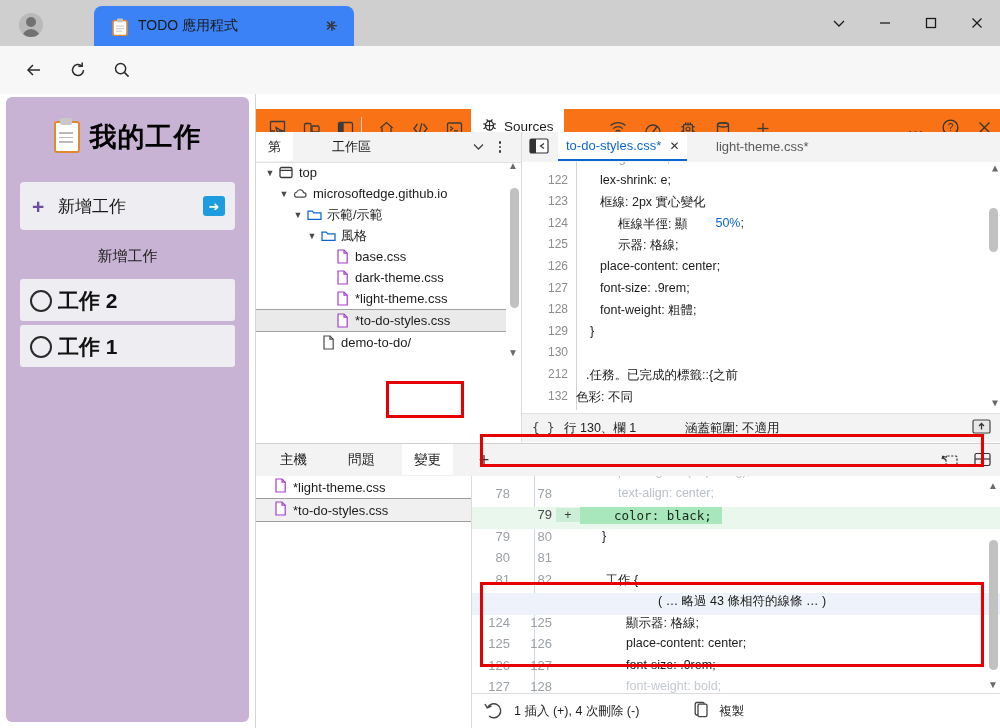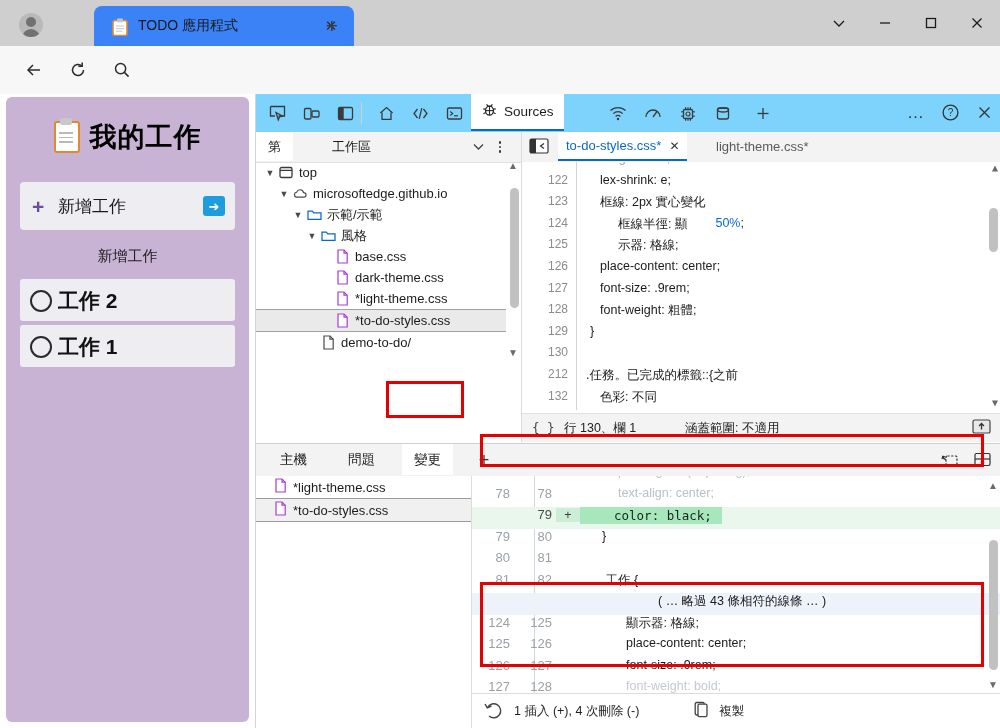--- a/index.html
+++ b/index.html
@@ -50,21 +50,21 @@
   .add-label{position:absolute;left:38px;top:13px;font-size:17px;color:#1a1a1a;}
   .go-btn{position:absolute;right:10px;top:14px;width:22px;height:20px;background:#1e9ce0;border-radius:3px;color:#fff;font-size:13px;display:flex;align-items:center;justify-content:center;}
   .section-label{position:absolute;left:0;top:150px;width:243px;text-align:center;font-size:15px;color:#222;}
   .task{position:absolute;left:14px;width:215px;height:42px;background:#eeeef2;border-radius:3px;}
   .task1{top:182px;} .task2{top:228px;}
   .task-circle{position:absolute;left:10px;top:11px;width:18px;height:18px;border-radius:50%;border:2px solid #2a2a2a;}
   .task-label{position:absolute;left:38px;top:8px;font-size:21px;font-weight:700;color:#111;}
 
   
   .devtools{position:absolute;left:255px;top:94px;width:745px;height:634px;background:#fff;border-left:1px solid #d5d5d5;}
-  .dt-toolbar{position:absolute;left:0;top:0;width:745px;height:38px;background:#7dd3fc;border-bottom:1px solid #e0e0e0;}
+  .dt-toolbar{position:absolute;left:0;top:15px;width:745px;height:38px;background:#f97316;border-bottom:1px solid #e0e0e0;}
   .dt-ico{position:absolute;top:4px;width:34px;height:30px;display:flex;align-items:center;justify-content:center;color:#3b3b3b;}
   .dt-sep{position:absolute;top:8px;width:1px;height:22px;background:#cfcfcf;}
   .dt-panel-tab{position:absolute;top:0px;height:37px;display:flex;align-items:center;gap:6px;padding:0 10px;background:#fff;border-bottom:2px solid #0b67d0;box-sizing:border-box;}
   .dt-panel-tab .lbl{font-size:13.5px;color:#1b1b1b;}
   .dt-right{position:absolute;right:0;top:0;height:37px;display:flex;align-items:center;}
   .dt-right .dt-r-ico{width:34px;height:30px;display:flex;align-items:center;justify-content:center;color:#333;}
 
   
   .nav-pane{position:absolute;left:0;top:38px;width:265px;height:310px;background:#fff;border-right:1px solid #dcdcdc;}
   .nav-tabs{position:absolute;left:0;top:0;width:265px;height:30px;background:#f3f3f3;border-bottom:1px solid #e0e0e0;}
@@ -522,21 +522,21 @@
         <div class="cl"><span class="gut">122</span><span class="ctext" style="padding-left:24px">lex-shrink: e;</span></div>
         <div class="cl"><span class="gut">123</span><span class="ctext" style="padding-left:24px">框線: 2px 實心變化</span></div>
         <div class="cl"><span class="gut">124</span><span class="ctext" style="padding-left:42px">框線半徑: 顯</span><span class="ctext kw-val" style="padding-left:28px">50%</span><span class="ctext">;</span></div>
         <div class="cl"><span class="gut">125</span><span class="ctext" style="padding-left:42px">示器: 格線;</span></div>
         <div class="cl"><span class="gut">126</span><span class="ctext" style="padding-left:24px">place-content: center;</span></div>
         <div class="cl"><span class="gut">127</span><span class="ctext" style="padding-left:24px">font-size: .9rem;</span></div>
         <div class="cl"><span class="gut">128</span><span class="ctext" style="padding-left:24px">font-weight: 粗體;</span></div>
         <div class="cl"><span class="gut">129</span><span class="ctext" style="padding-left:14px">}</span></div>
         <div class="cl"><span class="gut">130</span><span class="ctext"></span></div>
         <div class="cl"><span class="gut">212</span><span class="ctext" style="padding-left:10px">.任務。已完成的標籤::{之前</span></div>
-        <div class="cl"><span class="gut">132</span><span class="ctext" style="padding-left:24px">色彩: 不同</span></div>
+        <div class="cl"><span class="gut">132</span><span class="ctext" style="">色彩: 不同</span></div>
 
         <div class="code-scroll" style="top:2px;bottom:2px;">
           <div style="position:absolute;right:0;top:-2px;color:#6a6a6a;font-size:10px">▲</div>
           <div class="thumb" style="top:44px"></div>
           <div style="position:absolute;right:0;bottom:0;color:#6a6a6a;font-size:10px">▼</div>
         </div>
       </div>
 
       <div class="ed-status">
         <div class="cell" style="left:10px;font-family:'DejaVu Sans Mono',monospace;color:#444;">{ }</div>

